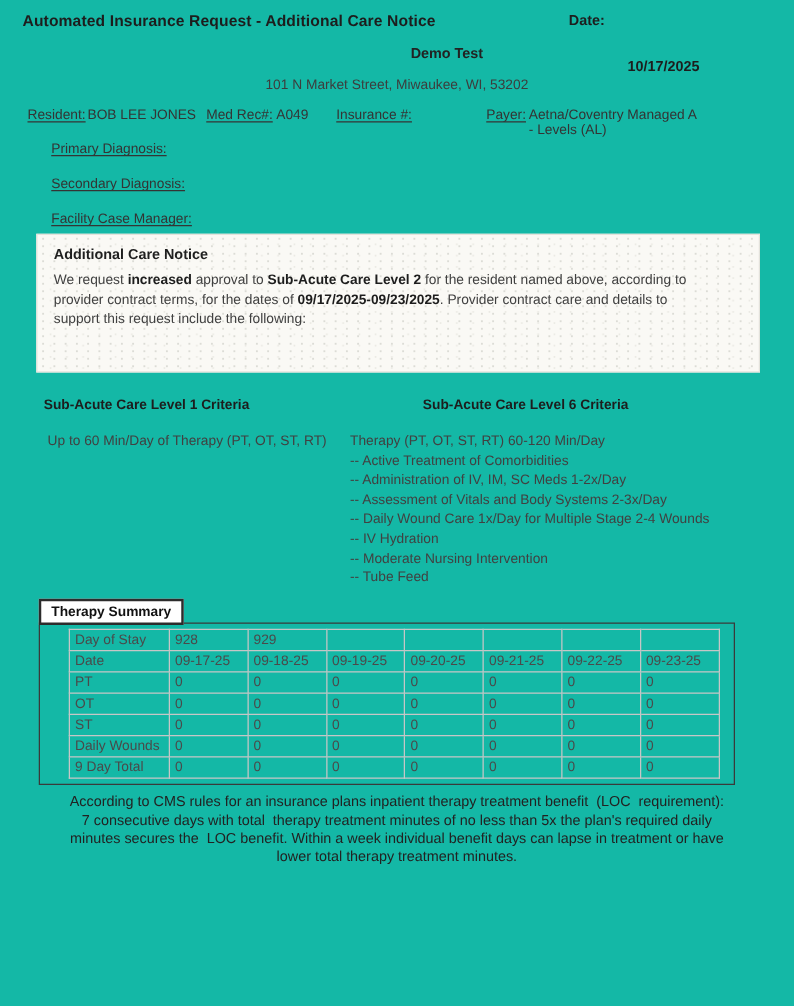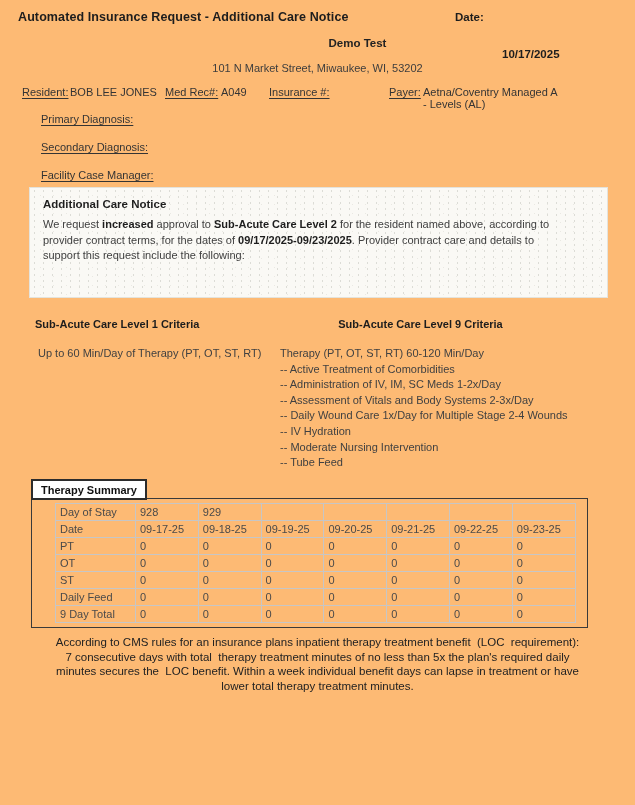--- a/index.html
+++ b/index.html
@@ -1,21 +1,21 @@
 <!DOCTYPE html>
 <html><head>
 <meta charset="utf-8">
 <style>
   * { margin:0; padding:0; box-sizing:border-box; }
   html,body { background:#f0f0f0; }
   .page {
     position:relative;
     width:635px; height:805px;
     margin:0 auto;
-    background:#fdba74;
+    background:#14b8a6;
     font-family:"Liberation Sans","DejaVu Sans",sans-serif;
     color:#2b2b2b;
     overflow:hidden;
     padding-left:12px;
   }
   .abs { position:absolute; }
   .u { text-decoration:underline; text-underline-offset:2px; }
 
   
   .doc-title { left:18px; top:10px; font-size:12.5px; font-weight:bold; color:#1d1d1d; letter-spacing:0.1px; }
@@ -116,21 +116,21 @@
   <div class="abs u diag-label diag-1">Primary Diagnosis:</div>
   <div class="abs u diag-label diag-2">Secondary Diagnosis:</div>
   <div class="abs u diag-label diag-3">Facility Case Manager:</div>
 
   <div class="abs notice-box">
     <div class="notice-title">Additional Care Notice</div>
     <div class="notice-paragraph"><span>We request </span><b>increased</b><span> approval to </span><b>Sub-Acute Care Level 2</b><span> for the resident named above, according to provider contract terms, for the dates of </span><b>09/17/2025-09/23/2025</b><span>. Provider contract care and details to support this request include the following:</span></div>
   </div>
 
   <div class="abs crit-h1">Sub-Acute Care Level 1 Criteria</div>
-  <div class="abs crit-h2">Sub-Acute Care Level 9 Criteria</div>
+  <div class="abs crit-h2">Sub-Acute Care Level 6 Criteria</div>
   <div class="abs crit-col1">
       <div class="crit-line">Up to 60 Min/Day of Therapy (PT, OT, ST, RT)</div>
     </div>
   <div class="abs crit-col2">
       <div class="crit-line">Therapy (PT, OT, ST, RT) 60-120 Min/Day</div>
       <div class="crit-line">-- Active Treatment of Comorbidities</div>
       <div class="crit-line">-- Administration of IV, IM, SC Meds 1-2x/Day</div>
       <div class="crit-line">-- Assessment of Vitals and Body Systems 2-3x/Day</div>
       <div class="crit-line">-- Daily Wound Care 1x/Day for Multiple Stage 2-4 Wounds</div>
       <div class="crit-line">-- IV Hydration</div>
@@ -196,21 +196,21 @@
           <td>ST</td>
           <td>0</td>
           <td>0</td>
           <td>0</td>
           <td>0</td>
           <td>0</td>
           <td>0</td>
           <td>0</td>
         </tr>
         <tr>
-          <td>Daily Feed</td>
+          <td>Daily Wounds</td>
           <td>0</td>
           <td>0</td>
           <td>0</td>
           <td>0</td>
           <td>0</td>
           <td>0</td>
           <td>0</td>
         </tr>
         <tr>
           <td>9 Day Total</td>

